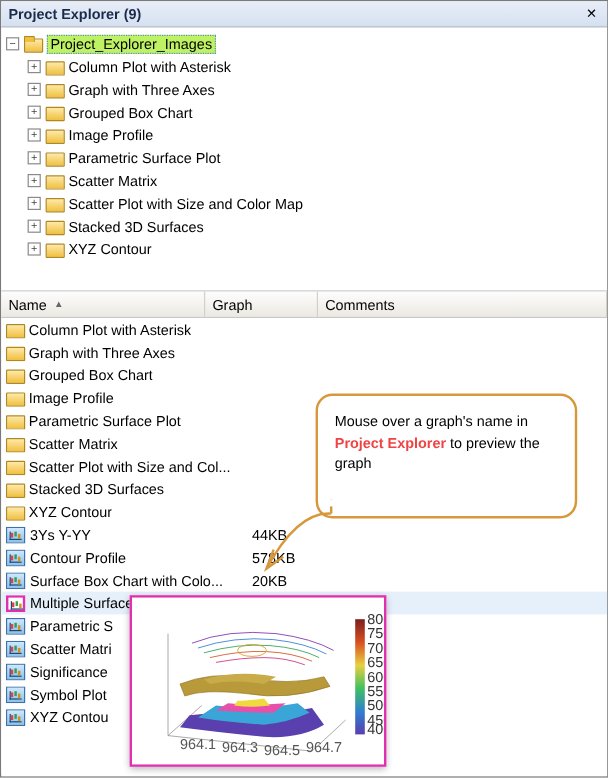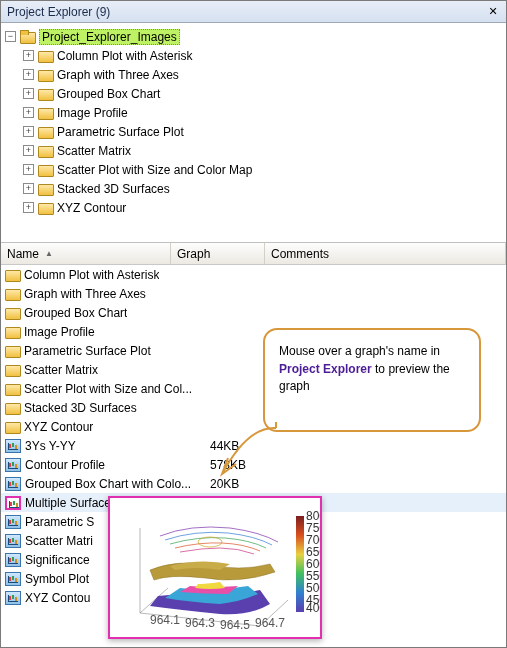--- a/index.html
+++ b/index.html
@@ -1,18 +1,18 @@
 <!DOCTYPE html>
 <html><head>
 <meta charset="utf-8">
 <style>
 *{box-sizing:border-box;margin:0;padding:0;font-family:"Segoe UI",Tahoma,sans-serif;font-size:12px;color:#000}
 body{background:#fff;width:507px;height:648px;border:1px solid #7a7a7a;overflow:hidden;position:relative}
 .titlebar{background:linear-gradient(#e8eef8,#d5e0f0);border-bottom:1px solid #a0a8b8;height:22px;display:flex;align-items:center;padding:0 4px 0 6px;justify-content:space-between}
-.titlebar-text{font-weight:normal;color:#1a2b4a}
+.titlebar-text{font-weight:bold;color:#1a2b4a}
 .close-btn{width:18px;height:16px;display:flex;align-items:center;justify-content:center;font-family:Arial;font-size:11px;cursor:pointer}
 .tree{padding:4px 4px 8px 4px;border-bottom:1px solid #c0c0c0;overflow:auto;height:220px;background:#fff}
 .tree-row{display:flex;align-items:center;height:19px;white-space:nowrap;cursor:pointer}
 .tree-row.sel .tlabel{background:#bef264;border:1px dotted #5a8ecf;padding:0 2px}
 .toggle{width:11px;height:11px;border:1px solid #8a8a8a;margin-right:4px;display:flex;align-items:center;justify-content:center;font-size:9px;line-height:1;color:#444;background:#fff}
 .indent1{margin-left:18px}
 .foldico{width:16px;height:14px;margin-right:3px;display:inline-block;position:relative}
 .foldico::before{content:"";position:absolute;left:0;top:2px;width:14px;height:10px;background:linear-gradient(#ffe9a8,#f0c040);border:1px solid #b08820;border-radius:1px}
 .foldico.open::after{content:"";position:absolute;left:0;top:0;width:7px;height:4px;background:#f0c040;border:1px solid #b08820;border-bottom:none;border-radius:1px 1px 0 0}
 .hdr{display:flex;height:22px;background:linear-gradient(#fdfdfd,#ece9e2);border-bottom:1px solid #c8c8c8}
@@ -26,21 +26,21 @@
 .lcom{flex:1;padding-left:4px}
 .chartico{width:16px;height:14px;margin-right:4px;display:inline-block;position:relative;background:linear-gradient(#cfe8ff,#8fc0e8);border:1px solid #3b74a8}
 .chartico::before{content:"";position:absolute;left:2px;top:3px;width:9px;height:6px;border-left:1px solid #1a4a78;border-bottom:1px solid #1a4a78}
 .chartico::after{content:"";position:absolute;left:3px;top:4px;width:2px;height:4px;background:#e04050;box-shadow:3px -1px 0 #30a050,6px 1px 0 #d09020}
 .chartico.pink{border:2px solid #e030b0;background:#fff}
 .trunc{overflow:hidden;text-overflow:ellipsis;white-space:nowrap;max-width:175px;display:inline-block}
 .bold{font-weight:normal}
 .preview{position:absolute;left:107px;top:495px;width:214px;height:143px;border:2px solid #e030b0;background:#fff;box-shadow:0 2px 6px rgba(0,0,0,.3);z-index:5;overflow:hidden}
 .callout{position:absolute;left:262px;top:327px;width:220px;height:128px;z-index:6}
 .callout-box{position:absolute;left:0;top:0;width:218px;height:104px;background:#fff;border:2px solid #d7973b;border-radius:14px;padding:12px 14px;color:#1020cc;font-size:13px;line-height:1.35}
-.callout-box b{color:#4c1d95}
+.callout-box b{color:#ef4444}
 .callout svg{position:absolute;left:-45px;top:88px}
 </style>
 </head>
 <body>
 
 <div class="titlebar">
   <span class="titlebar-text">Project Explorer (9)</span>
   <span class="close-btn">✕</span>
 </div>
 
@@ -191,21 +191,21 @@
         <div class="lname">
           <span class="chartico"></span>
           <span class="trunc">Contour Profile</span>
         </div>
         <div class="lsize">578KB</div>
         <div class="lcom"></div>
       </div>
       <div class="lrow">
         <div class="lname">
           <span class="chartico"></span>
-          <span class="trunc">Grouped Box Chart with Colo...</span>
+          <span class="trunc">Surface Box Chart with Colo...</span>
         </div>
         <div class="lsize">20KB</div>
         <div class="lcom"></div>
       </div>
       <div class="lrow sel">
         <div class="lname">
           <span class="chartico pink"></span>
           <span class="trunc">Multiple Surfaces in Same La...</span>
         </div>
         <div class="lsize">1MB</div>

